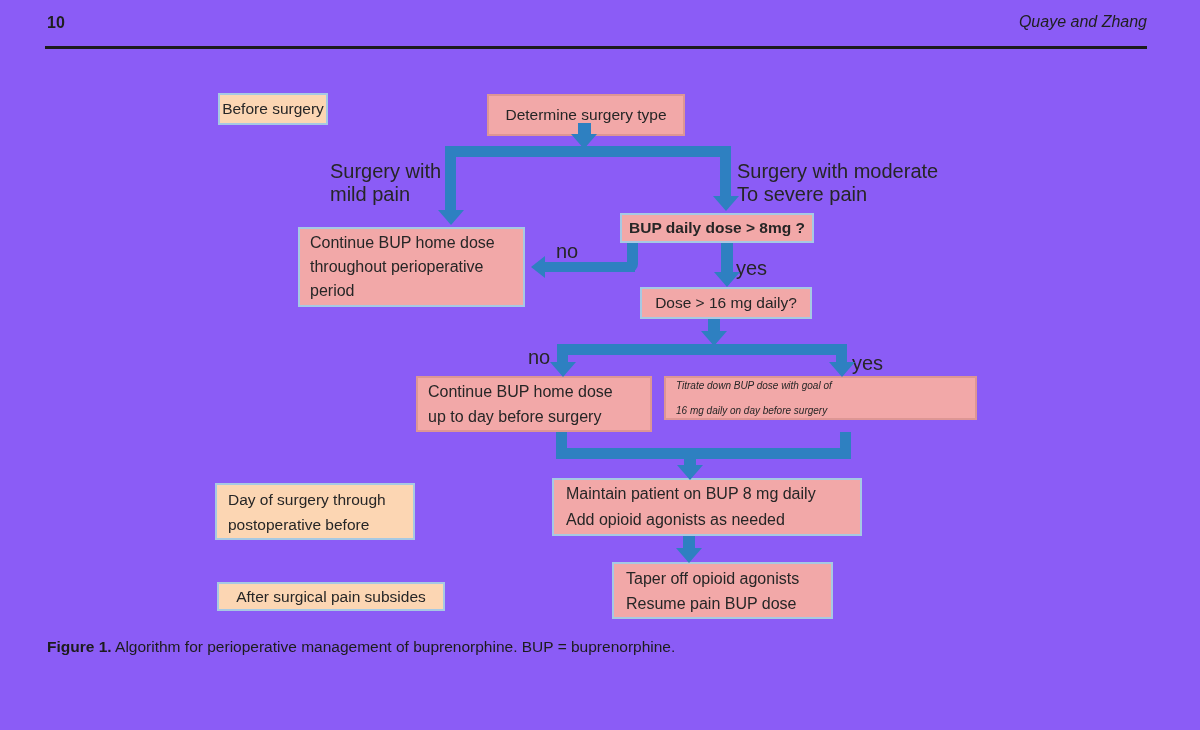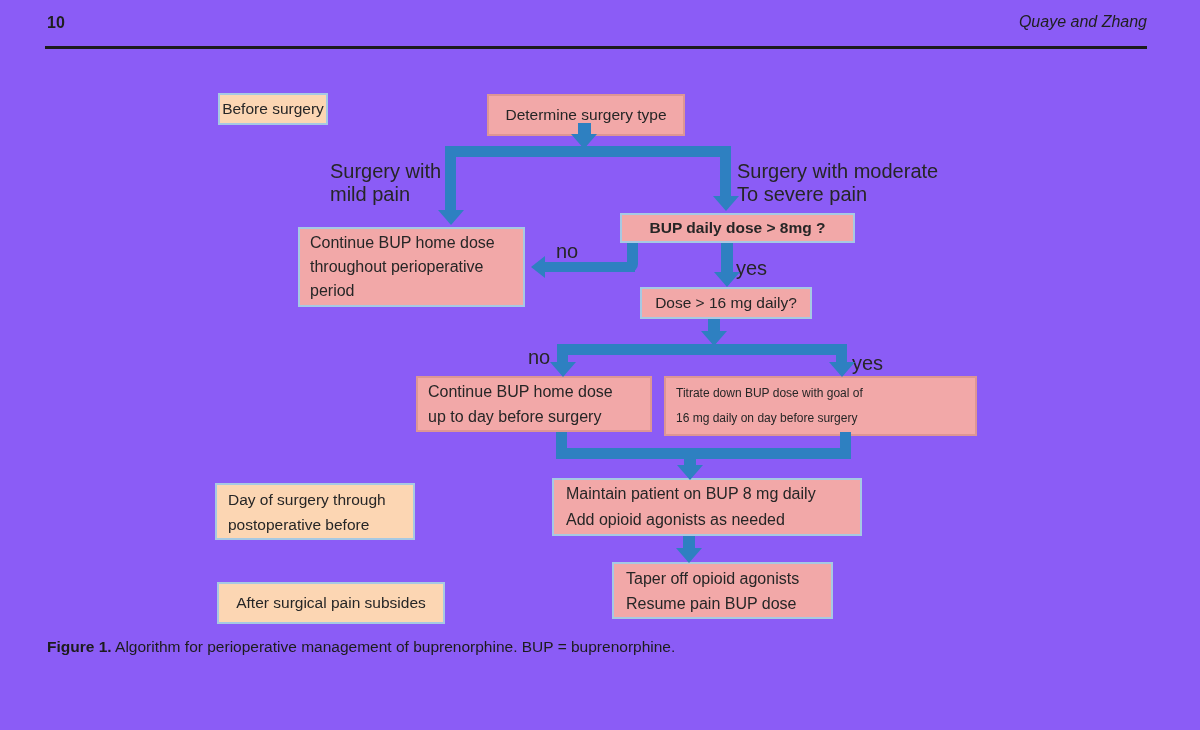--- a/index.html
+++ b/index.html
@@ -36,28 +36,28 @@
   .ah-down{position:absolute;width:0;height:0;
     border-left:13px solid transparent;border-right:13px solid transparent;
     border-top:15px solid var(--arrow-blue);}
   .ah-left{position:absolute;width:0;height:0;
     border-top:11px solid transparent;border-bottom:11px solid transparent;
     border-right:14px solid var(--arrow-blue);}
   
   #n-before{left:218px;top:93px;width:110px;height:32px;}
   #n-determine{left:487px;top:94px;width:198px;height:42px;}
   #n-cont-through{left:298px;top:227px;width:227px;height:80px;padding:4px 10px;font-size:16px;}
-  #n-bup8{left:620px;top:213px;width:235px;height:30px;}
+  #n-bup8{left:620px;top:213px;width:194px;height:30px;}
   #n-dose16{left:640px;top:287px;width:172px;height:32px;}
   #n-cont-upto{left:416px;top:376px;width:236px;height:56px;padding:3px 10px;font-size:16px;line-height:25px;}
-  #n-titrate{left:664px;top:376px;width:313px;height:60px;padding:3px 10px;font-size:12px;line-height:25px;}
+  #n-titrate{left:664px;top:376px;width:313px;height:44px;padding:3px 10px;font-size:10px;line-height:25px;font-style:italic;}
   #n-maintain{left:552px;top:478px;width:310px;height:58px;padding:15px 12px;font-size:16px;line-height:26px;}
   #n-taper{left:612px;top:562px;width:221px;height:57px;padding:3px 12px;font-size:16px;line-height:25px;}
   #n-dayof{left:215px;top:483px;width:200px;height:57px;padding:3px 11px;line-height:25px;}
-  #n-after{left:217px;top:582px;width:228px;height:42px;}
+  #n-after{left:217px;top:582px;width:228px;height:29px;}
   
   #l-mild{left:330px;top:160px;}
   #l-moderate{left:737px;top:160px;}
   #l-no1{left:556px;top:240px;}
   #l-yes1{left:736px;top:257px;}
   #l-no2{left:528px;top:346px;}
   #l-yes2{left:852px;top:352px;}
   
   #a-det-stem{left:578px;top:123px;width:13px;height:12px;}
   #a-det-head{left:571px;top:134px;}

